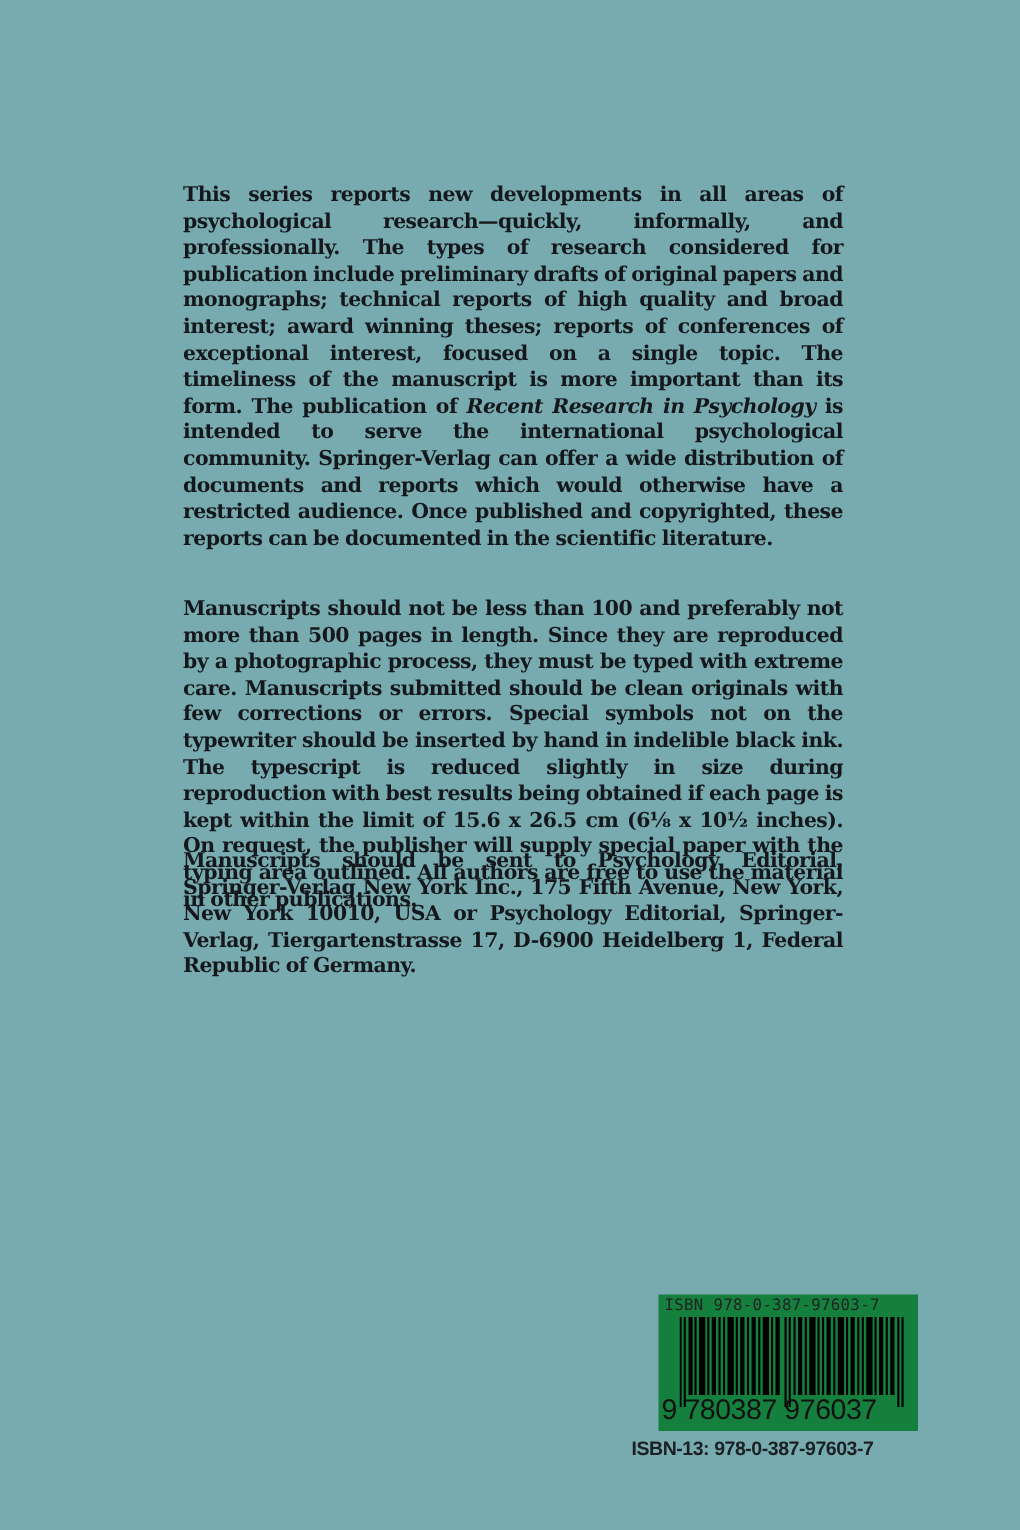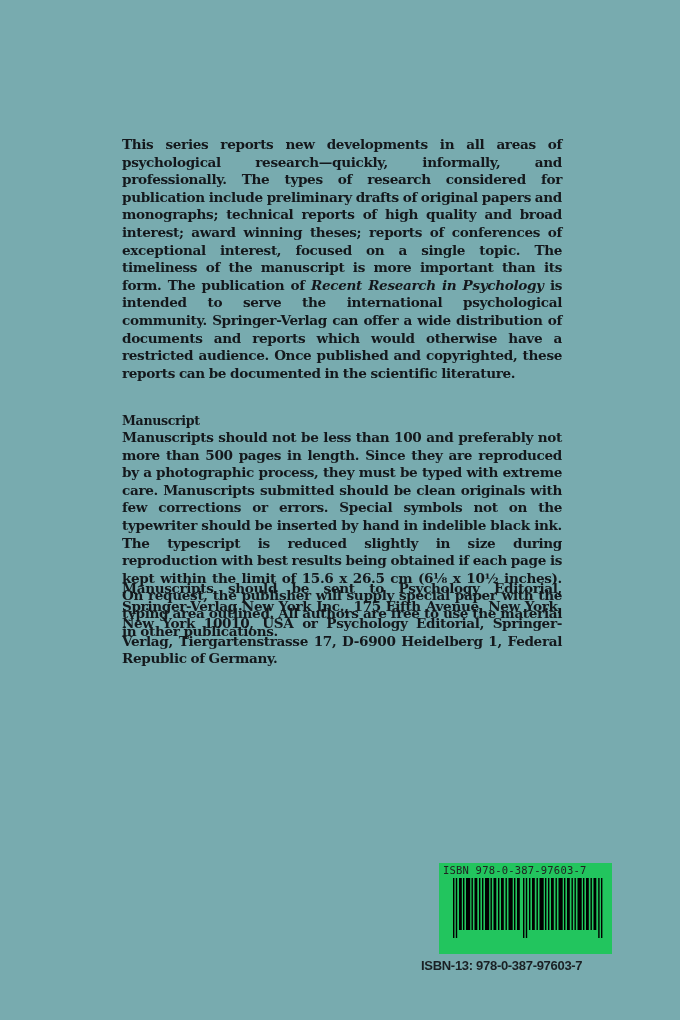--- a/index.html
+++ b/index.html
@@ -18,21 +18,20 @@
     .text-block {
       position: absolute;
       left: 122px;
       width: 440px;
       font-weight: bold;
       font-size: 13.6px;
       line-height: 17.6px;
       text-align: justify;
       letter-spacing: -0.35px;
       word-spacing: -0.5px;
-      margin-top: 14px;
     }
     .text-block p {
       margin: 0;
     }
     #intro {
       top: 122px;
     }
     #manuscript {
       top: 398px;
     }
@@ -46,21 +45,21 @@
     }
     .italic-title {
       font-style: italic;
     }
     .barcode-box {
       position: absolute;
       left: 439px;
       top: 863px;
       width: 173px;
       height: 91px;
-      background: #22c55e;
+      background: #15803d;
     }
     .barcode-top {
       position: absolute;
       left: 4px;
       top: 1px;
       font-family: "DejaVu Sans Mono", "Liberation Mono", monospace;
       font-size: 10.5px;
       letter-spacing: 0.2px;
       color: #222;
       white-space: nowrap;
@@ -102,21 +101,20 @@
 </head>
 <body>
 
 <div>
 
   <div class="text-block" id="intro">
     <p><span>This series reports new developments in all areas of psychological research—quickly, informally, and professionally. The types of research considered for publication include preliminary drafts of original papers and monographs; technical reports of high quality and broad interest; award winning theses; reports of conferences of exceptional interest, focused on a single topic. The timeliness of the manuscript is more important than its form. The publication of </span><span class="italic-title">Recent Research in Psychology</span><span> is intended to serve the international psychological community. Springer-Verlag can offer a wide distribution of documents and reports which would otherwise have a restricted audience. Once published and copyrighted, these reports can be documented in the scientific literature.</span></p>
   </div>
 
   <div class="text-block" id="manuscript">
-    <span class="heading">Manuscript</span>
     <p>Manuscripts should not be less than 100 and preferably not more than 500 pages in length. Since they are reproduced by a photographic process, they must be typed with extreme care. Manuscripts submitted should be clean originals with few corrections or errors. Special symbols not on the typewriter should be inserted by hand in indelible black ink. The typescript is reduced slightly in size during reproduction with best results being obtained if each page is kept within the limit of 15.6 x 26.5 cm (6⅛ x 10½ inches). On request, the publisher will supply special paper with the typing area outlined. All authors are free to use the material in other publications.</p>
   </div>
 
   <div class="text-block" id="address">
     <p>Manuscripts should be sent to Psychology Editorial, Springer-Verlag New York Inc., 175 Fifth Avenue, New York, New York 10010, USA or Psychology Editorial, Springer-Verlag, Tiergartenstrasse 17, D-6900 Heidelberg 1, Federal Republic of Germany.</p>
   </div>
 
   <div class="barcode-box">
     <div class="barcode-top">ISBN 978-0-387-97603-7</div>
     <svg class="barcode-bars" viewBox="0 0 150 60" preserveAspectRatio="none">
@@ -156,17 +154,18 @@
         <rect x="121.5" y="0" width="1.4" height="52"></rect>
         <rect x="124.5" y="0" width="4.2" height="52"></rect>
         <rect x="130" y="0" width="1.4" height="52"></rect>
         <rect x="133" y="0" width="2.8" height="52"></rect>
         <rect x="137.5" y="0" width="1.4" height="52"></rect>
         <rect x="140.5" y="0" width="2.8" height="52"></rect>
         <rect x="145.2" y="0" width="1.4" height="60"></rect>
         <rect x="148" y="0" width="1.4" height="60"></rect>
       </g>
     </svg>
+    <div class="barcode-digits"><span>9</span><span class="gap"></span><span>780387</span><span class="gap"></span><span>976037</span></div>
   </div>
 
   <div class="isbn13">ISBN-13: 978-0-387-97603-7</div>
 
 </div>
 
 </body></html>

